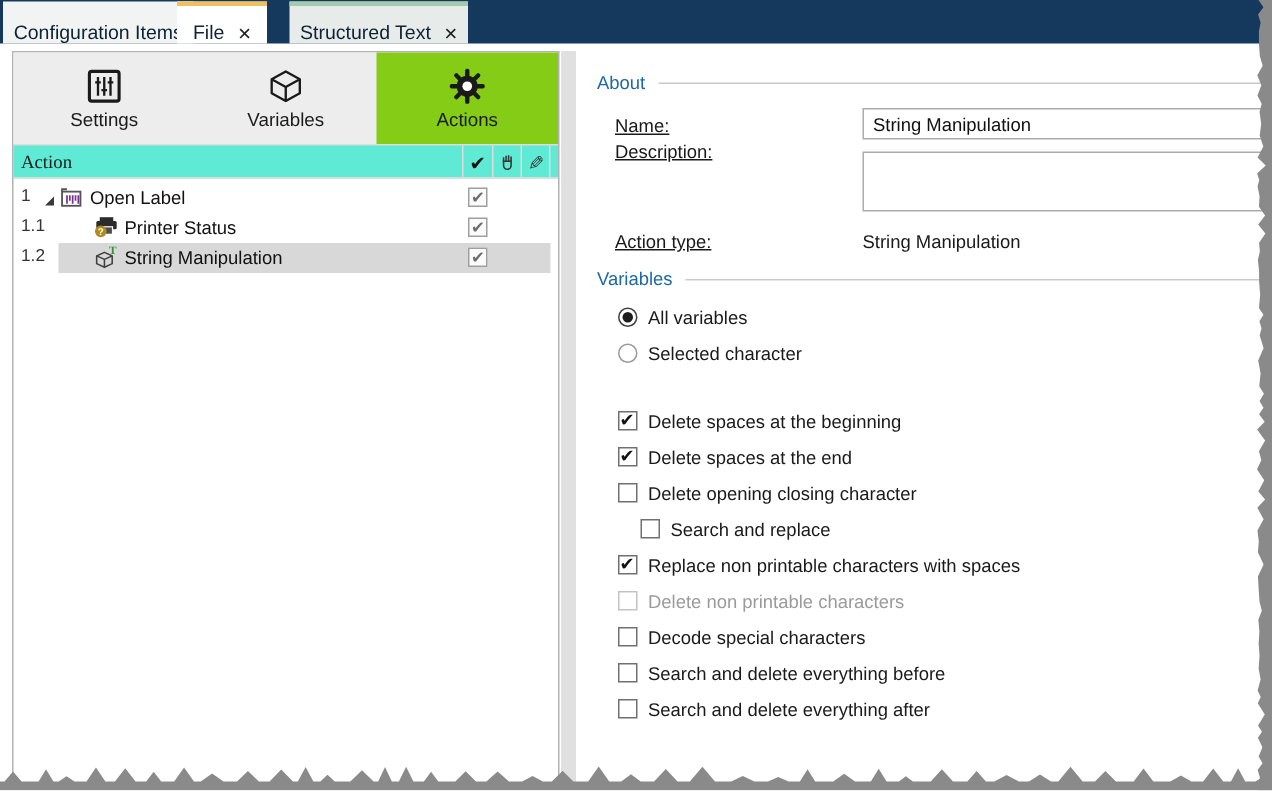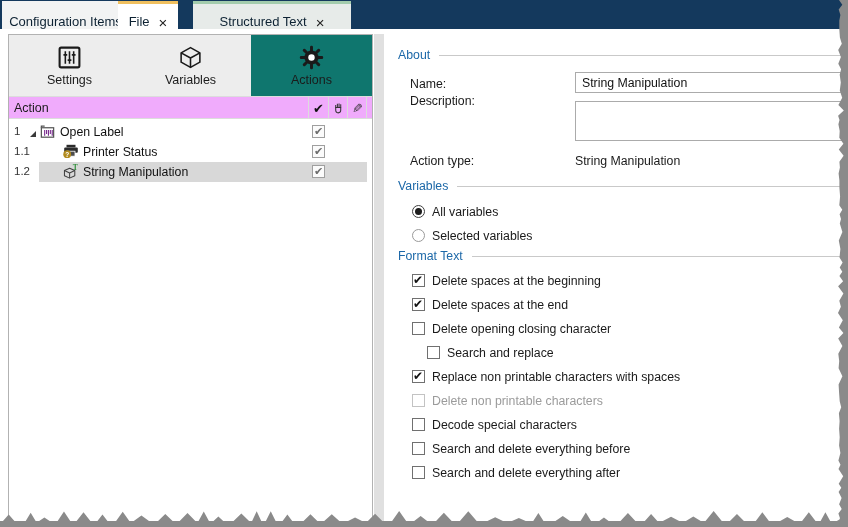--- a/index.html
+++ b/index.html
@@ -14,24 +14,24 @@
         display:flex;align-items:flex-end;justify-content:center;gap:9px;
         font-size:13px;color:#0d2233;cursor:default;}
   .wtab .accent{position:absolute;left:0;top:0;width:100%;height:3px;}
   .wtab .close{font-size:15px;line-height:13px;color:#222;}
   
   .left-panel{position:absolute;left:8px;top:34px;width:365px;height:492px;
               box-sizing:border-box;border:1px solid #b2b2b2;background:#fff;}
   .ptab-strip{position:absolute;left:0;top:0;width:100%;height:61px;background:#ededed;display:flex;}
   .ptab{flex:1;display:flex;flex-direction:column;align-items:center;justify-content:center;
         gap:3px;font-size:12.5px;color:#1b1b1b;cursor:default;}
-  .ptab.active{background:#0f766e;}
+  .ptab.active{background:#84cc16;}
   .ptab .picon{height:26px;display:flex;align-items:center;}
   .list-header{position:absolute;left:0;top:61px;width:100%;height:23px;box-sizing:border-box;
-               border-top:1px solid #dcdcdc;border-bottom:1px solid #dcdcdc;background:#f0abfc;}
+               border-top:1px solid #dcdcdc;border-bottom:1px solid #dcdcdc;background:#5eead4;font-family:Liberation Serif, serif;}
   .list-header .htitle{position:absolute;left:5px;top:4px;font-size:12.5px;color:#1b1b1b;}
   .vsep{position:absolute;top:0;width:1px;height:22px;background:#dcdcdc;}
   .hic{position:absolute;top:2px;width:19px;height:19px;display:flex;align-items:center;justify-content:center;}
   .hic .chk{font-size:13px;color:#111;}
   .hic .pencil{font-size:13px;color:#333;display:inline-block;transform:scaleX(-1);}
   .tree{position:absolute;left:0;top:85px;width:100%;bottom:0;}
   .trow{position:absolute;left:0;width:358px;height:20px;}
   .trow .hilite{position:absolute;left:30px;top:0;width:328px;height:20px;background:#d8d8d8;}
   .trow .num{position:absolute;left:5px;top:3px;font-size:11.5px;color:#333;}
   .trow .expander{position:absolute;left:21px;top:9px;width:0;height:0;
@@ -48,21 +48,21 @@
   .radio{width:13px;height:13px;box-sizing:border-box;border:1px solid #9a9a9a;border-radius:50%;background:#fff;position:relative;}
   .radio.sel{border-color:#3f3f3f;}
   .radio.sel::after{content:"";position:absolute;left:2px;top:2px;right:2px;bottom:2px;border-radius:50%;background:#1d1d1d;}
   
   .divider{position:absolute;left:374px;top:34px;width:10px;height:492px;background:#e0e0e0;}
   
   .right-panel{position:absolute;left:385px;top:34px;width:463px;height:492px;background:#fff;}
   .sec-h{position:absolute;left:13px;right:0;height:16px;display:flex;align-items:center;
          font-size:12.3px;color:#1c68a8;}
   .sec-h .line{flex:1;height:1px;background:#c9c9c9;margin-left:9px;}
-  .flabel{position:absolute;left:25px;font-size:12.3px;color:#1a1a1a;}
+  .flabel{position:absolute;left:25px;font-size:12.3px;color:#1a1a1a;text-decoration:underline;}
   .fvalue{position:absolute;left:190px;font-size:12.3px;color:#1a1a1a;}
   .tinput{position:absolute;left:190px;width:273px;box-sizing:border-box;border:1px solid #ababab;
           background:#fff;font-family:"Liberation Sans",sans-serif;font-size:12.3px;color:#111;
           padding:2px 6px;outline:none;}
   .opt-row{position:absolute;left:27px;display:flex;align-items:flex-start;gap:7px;}
   .opt-row .olabel{font-size:12.3px;color:#1a1a1a;line-height:14px;white-space:nowrap;text-align:right;}
   .opt-row .olabel.dis{color:#9b9b9b;}
   
   .torn{position:absolute;z-index:60;pointer-events:none;}
 </style>
@@ -71,21 +71,21 @@
 
 <div class="titlebar">
     <div class="wtab" style="left: 2px; width: 127px; background: rgb(242, 243, 243);">
       <span>Configuration Items</span>
     </div>
     <div class="wtab" style="left: 118px; width: 60px; background: rgb(255, 255, 255);">
       <div class="accent" style="background: rgb(240, 192, 95);"></div>
       <span>File</span>
       <span class="close">×</span>
     </div>
-    <div class="wtab" style="left: 193px; width: 158px; background: rgb(231, 235, 233);">
+    <div class="wtab" style="left: 193px; width: 119px; background: rgb(231, 235, 233);">
       <div class="accent" style="background: rgb(163, 204, 173);"></div>
       <span>Structured Text</span>
       <span class="close">×</span>
     </div>
   </div>
 
 <div class="left-panel">
   <div class="ptab-strip">
       <div class="ptab">
         <span class="picon">
@@ -208,28 +208,24 @@
     <span>Variables</span>
       <div class="line"></div>
   </div>
   <div id="radio-rows">
       <div class="opt-row" style="top: 171px;">
         <span class="radio sel"></span>
         <span class="olabel">All variables</span>
       </div>
       <div class="opt-row" style="top: 195px;">
         <span class="radio"></span>
-        <span class="olabel">Selected variables</span>
-      </div>
-    </div>
-
-  <div class="sec-h" style="top:214px">
-    <span>Format Text</span>
-      <div class="line"></div>
-  </div>
+        <span class="olabel">Selected character</span>
+      </div>
+    </div>
+
   <div id="cb-rows">
       <div class="opt-row" style="top: 240px;">
         <span class="cb checked"></span>
         <span class="olabel">Delete spaces at the beginning</span>
       </div>
       <div class="opt-row" style="top: 264px;">
         <span class="cb checked"></span>
         <span class="olabel">Delete spaces at the end</span>
       </div>
       <div class="opt-row" style="top: 288px;">

